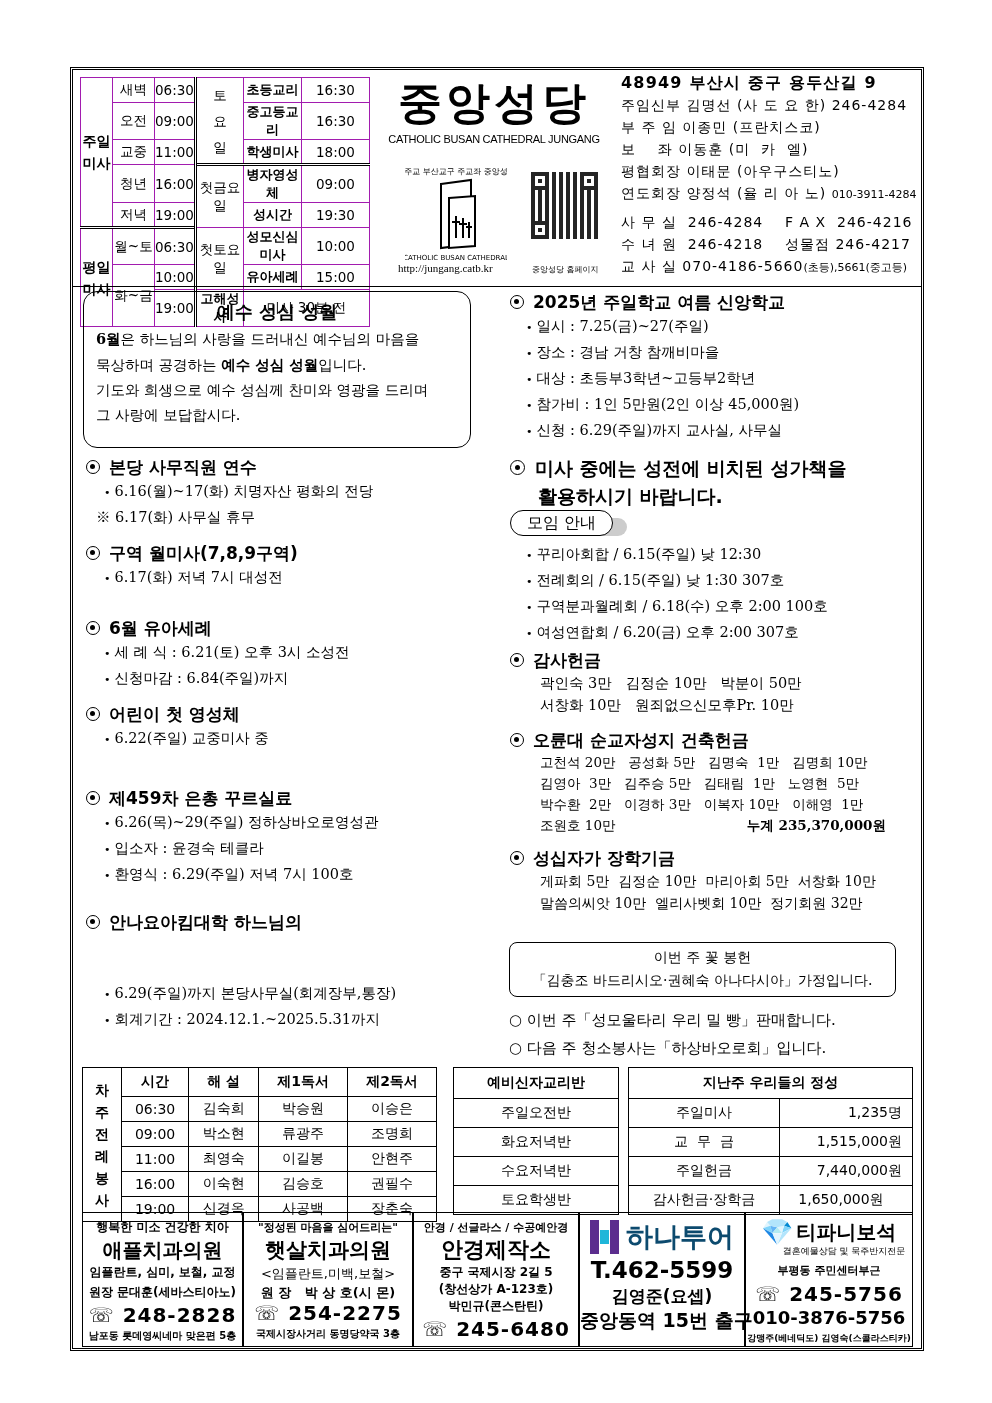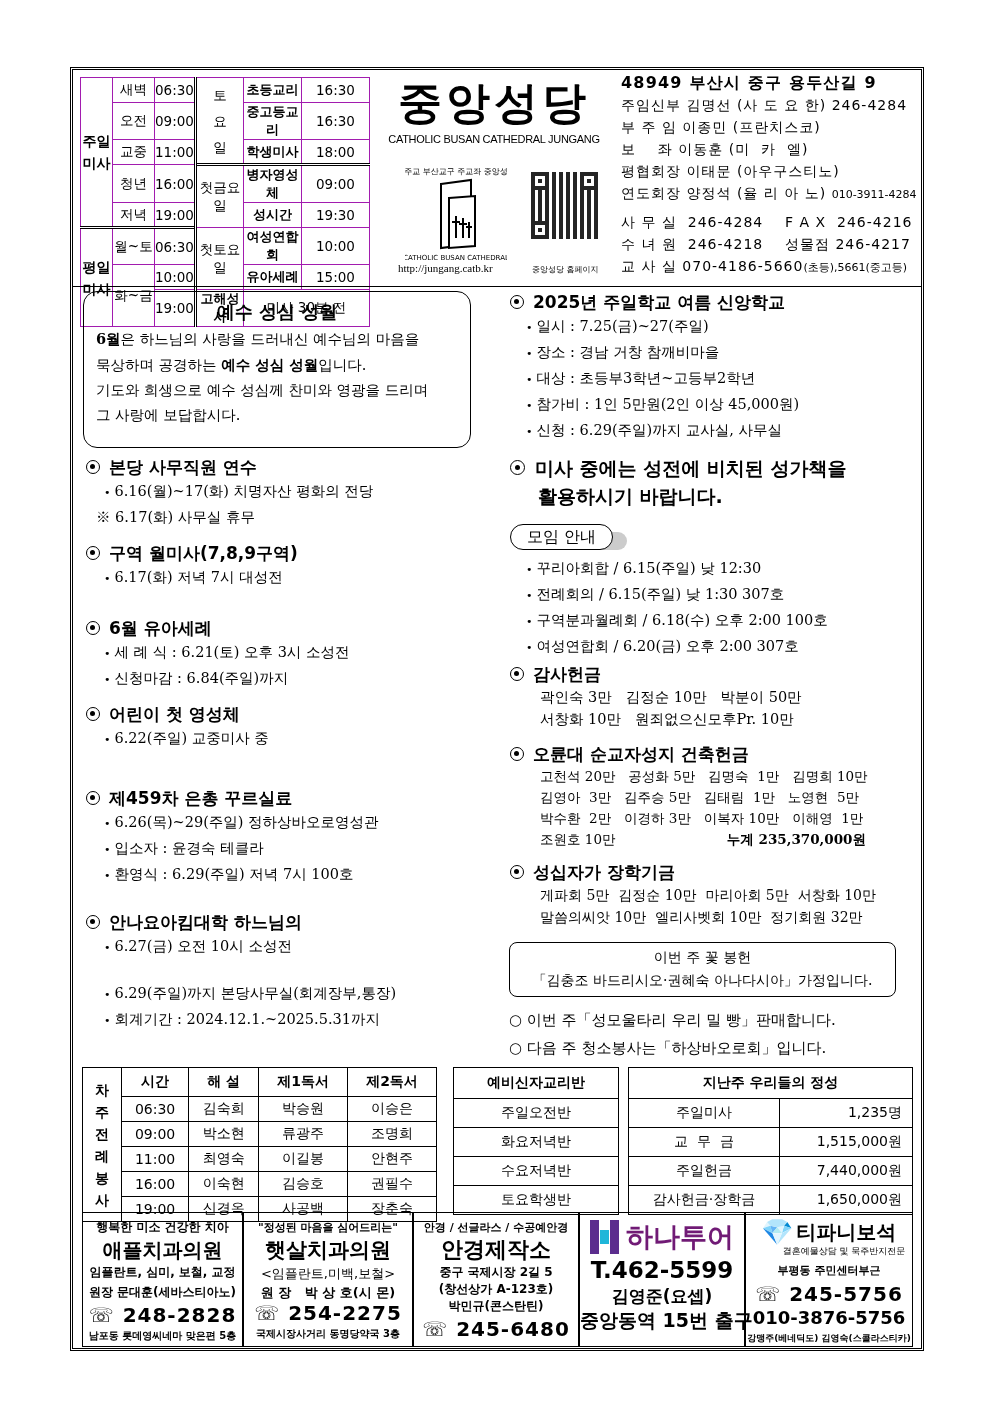--- a/index.html
+++ b/index.html
@@ -72,21 +72,21 @@
     <td>19:00</td>
     <td class="b">성시간</td>
     <td>19:30</td>
   </tr>
   <tr>
     <td class="h" rowspan="3" style="border-top:3px double #000;white-space:pre-line;">평일
 미사</td>
     <td style="border-top:3px double #000;">월~토</td>
     <td style="border-top:3px double #000;">06:30</td>
     <td rowspan="2" style="border-left:3px double #000;">첫토요일</td>
-    <td class="b">여성연합회</td>
+    <td class="b">성모신심미사</td>
     <td>10:00</td>
   </tr>
   <tr>
     <td rowspan="2">화~금</td>
     <td>10:00</td>
     <td class="b">유아세례</td>
     <td>15:00</td>
   </tr>
   <tr>
     <td>19:00</td>
@@ -169,63 +169,62 @@
     <div class="item"><span class="dot">•</span><span>6.22(주일) 교중미사 중</span></div>
   </div>
   <div style="height:124px">
     <div class="sec-title"><span class="mk"></span><span>제459차 은총 꾸르실료</span></div>
     <div class="item"><span class="dot">•</span><span>6.26(목)~29(주일) 정하상바오로영성관</span></div>
     <div class="item"><span class="dot">•</span><span>입소자 : 윤경숙 테클라</span></div>
     <div class="item"><span class="dot">•</span><span>환영식 : 6.29(주일) 저녁 7시 100호</span></div>
   </div>
   <div style="height:71px">
     <div class="sec-title"><span class="mk"></span><span>안나요아킴대학 하느님의</span></div>
-    <div class="item"><span class="dot">•</span><span>6.27(금) 오전 10시 소성전</span></div>
   </div>
   <div>
     <div class="item"><span class="dot">•</span><span>6.29(주일)까지 본당사무실(회계장부,통장)</span></div>
     <div class="item"><span class="dot">•</span><span>회계기간 : 2024.12.1.~2025.5.31까지</span></div>
   </div>
 </div>
 
 <div class="abs" style="left:510px;top:290px;width:412px;">
   <div>
     <div class="sec-title"><span class="mk"></span><span>2025년 주일학교 여름 신앙학교</span></div>
     <div class="item" style="padding-left:16px"><span class="dot">•</span><span>일시 : 7.25(금)~27(주일)</span></div>
     <div class="item" style="padding-left:16px"><span class="dot">•</span><span>장소 : 경남 거창 참깨비마을</span></div>
     <div class="item" style="padding-left:16px"><span class="dot">•</span><span>대상 : 초등부3학년~고등부2학년</span></div>
     <div class="item" style="padding-left:16px"><span class="dot">•</span><span>참가비 : 1인 5만원(2인 이상 45,000원)</span></div>
     <div class="item" style="padding-left:16px"><span class="dot">•</span><span>신청 : 6.29(주일)까지 교사실, 사무실</span></div>
   </div>
   <div style="margin-top:10px;font-weight:bold;font-size:19px;line-height:28px;">
     <div><span class="mk" style="display:inline-block;width:15px;height:15px;border:1.5px solid #000;border-radius:50%;position:relative;vertical-align:0;margin-right:10px;box-sizing:border-box;"><span style="position:absolute;left:3.5px;top:3.5px;width:5px;height:5px;border-radius:50%;background:#000;"></span></span><span>미사 중에는 성전에 비치된 성가책을</span></div>
     <div style="padding-left:28px">활용하시기 바랍니다.</div>
   </div>
-  <div style="margin-top:14px">
+  <div style="">
     <span class="pill">모임 안내</span>
     <div style="margin-top:6px">
       <div class="item" style="padding-left:16px"><span class="dot">•</span><span>꾸리아회합 / 6.15(주일) 낮 12:30</span></div>
       <div class="item" style="padding-left:16px"><span class="dot">•</span><span>전례회의 / 6.15(주일) 낮 1:30 307호</span></div>
       <div class="item" style="padding-left:16px"><span class="dot">•</span><span>구역분과월례회 / 6.18(수) 오후 2:00 100호</span></div>
       <div class="item" style="padding-left:16px"><span class="dot">•</span><span>여성연합회 / 6.20(금) 오후 2:00 307호</span></div>
     </div>
   </div>
   <div style="margin-top:2px">
     <div class="sec-title"><span class="mk"></span><span>감사헌금</span></div>
     <div class="plain" style="white-space:pre">곽인숙 3만   김정순 10만   박분이 50만</div>
     <div class="plain" style="white-space:pre">서창화 10만   원죄없으신모후Pr. 10만</div>
   </div>
   <div style="margin-top:12px">
     <div class="sec-title"><span class="mk"></span><span>오륜대 순교자성지 건축헌금</span></div>
     <div class="plain" style="white-space:pre;line-height:21px;font-size:13.5px">고천석 20만   공성화 5만   김명숙  1만   김명희 10만</div>
     <div class="plain" style="white-space:pre;line-height:21px;font-size:13.5px">김영아  3만   김주승 5만   김태림  1만   노영현  5만</div>
     <div class="plain" style="white-space:pre;line-height:21px;font-size:13.5px">박수환  2만   이경하 3만   이복자 10만   이해영  1만</div>
     <div class="plain" style="line-height:21px;font-size:13.5px;position:relative;">
       <span>조원호 10만</span>
-      <span style="position:absolute;right:56px;font-weight:bold;">누계 235,370,000원</span>
+      <span style="position:absolute;right:36px;font-weight:bold;">누계 235,370,000원</span>
     </div>
   </div>
   <div style="margin-top:10px">
     <div class="sec-title"><span class="mk"></span><span>성십자가 장학기금</span></div>
     <div class="plain" style="white-space:pre;font-size:14px">게파회 5만  김정순 10만  마리아회 5만  서창화 10만</div>
     <div class="plain" style="white-space:pre;font-size:14px">말씀의씨앗 10만  엘리사벳회 10만  정기회원 32만</div>
   </div>
 </div>
 
 <div class="abs box" style="left:509px;top:942px;width:387px;height:55px;border-radius:8px;text-align:center;font-size:14px;line-height:23px;padding-top:3px;font-family:'DejaVu Serif',serif;">
@@ -316,21 +315,21 @@
   <tr>
         <td style="height:28px;white-space:pre">교  무  금</td>
         <td style="text-align:right;padding-right:10px">1,515,000원</td>
       </tr>
   <tr>
         <td style="height:28px">주일헌금</td>
         <td style="text-align:right;padding-right:10px">7,440,000원</td>
       </tr>
   <tr>
         <td style="height:28px">감사헌금·장학금</td>
-        <td style="text-align:right;padding-right:10px">1,650,000원</td>
+        <td style="text-align:center;padding-right:10px">1,650,000원</td>
       </tr>
 </tbody>
   </table>
 
 <div class="ad" style="left:82px;width:161px;">
   <div class="l" style="margin-top:6px;font-weight:bold;">행복한 미소 건강한 치아</div>
   <div style="font-size:20px;font-weight:bold;line-height:28px;">애플치과의원</div>
   <div class="l" style="font-weight:bold">임플란트, 심미, 보철, 교정</div>
   <div class="l" style="font-weight:bold;line-height:22px">원장 문대훈(세바스티아노)</div>
   <div class="phone"><span>☏</span> <span>248-2828</span></div>
@@ -352,21 +351,21 @@
   <div class="l" style="font-weight:bold">박민규(콘스탄틴)</div>
   <div class="phone" style="margin-top:2px"><span>☏</span> <span>245-6480</span></div>
 </div>
 <div class="ad" style="left:579px;width:166px;">
   <div style="margin-top:6px;display:flex;align-items:center;justify-content:center;gap:6px;">
     <span style="display:inline-block;width:30px;height:34px;position:relative;">
       <span style="position:absolute;left:0;top:0;width:9px;height:34px;background:#5b2d8e;"></span>
       <span style="position:absolute;left:10px;top:10px;width:9px;height:14px;background:#1fb6d9;"></span>
       <span style="position:absolute;left:20px;top:0;width:9px;height:34px;background:#5b2d8e;"></span>
     </span>
-    <span style="font-size:27px;font-weight:bold;color:#701a75;">하나투어</span>
+    <span style="font-size:27px;font-weight:bold;color:#0c4a6e;">하나투어</span>
   </div>
   <div style="font-size:23px;font-weight:bold;line-height:30px;">T.462-5599</div>
   <div style="font-size:17px;font-weight:bold;line-height:22px;">김영준(요셉)</div>
   <div style="font-size:19px;font-weight:bold;line-height:26px;white-space:nowrap">중앙동역 15번 출구</div>
 </div>
 <div class="ad" style="left:745px;width:168px;">
   <div style="margin-top:4px;display:flex;align-items:center;justify-content:center;gap:2px;">
     <span style="font-size:26px;color:#999;">💎</span>
     <span style="font-size:20px;font-weight:bold;">티파니보석</span>
   </div>

